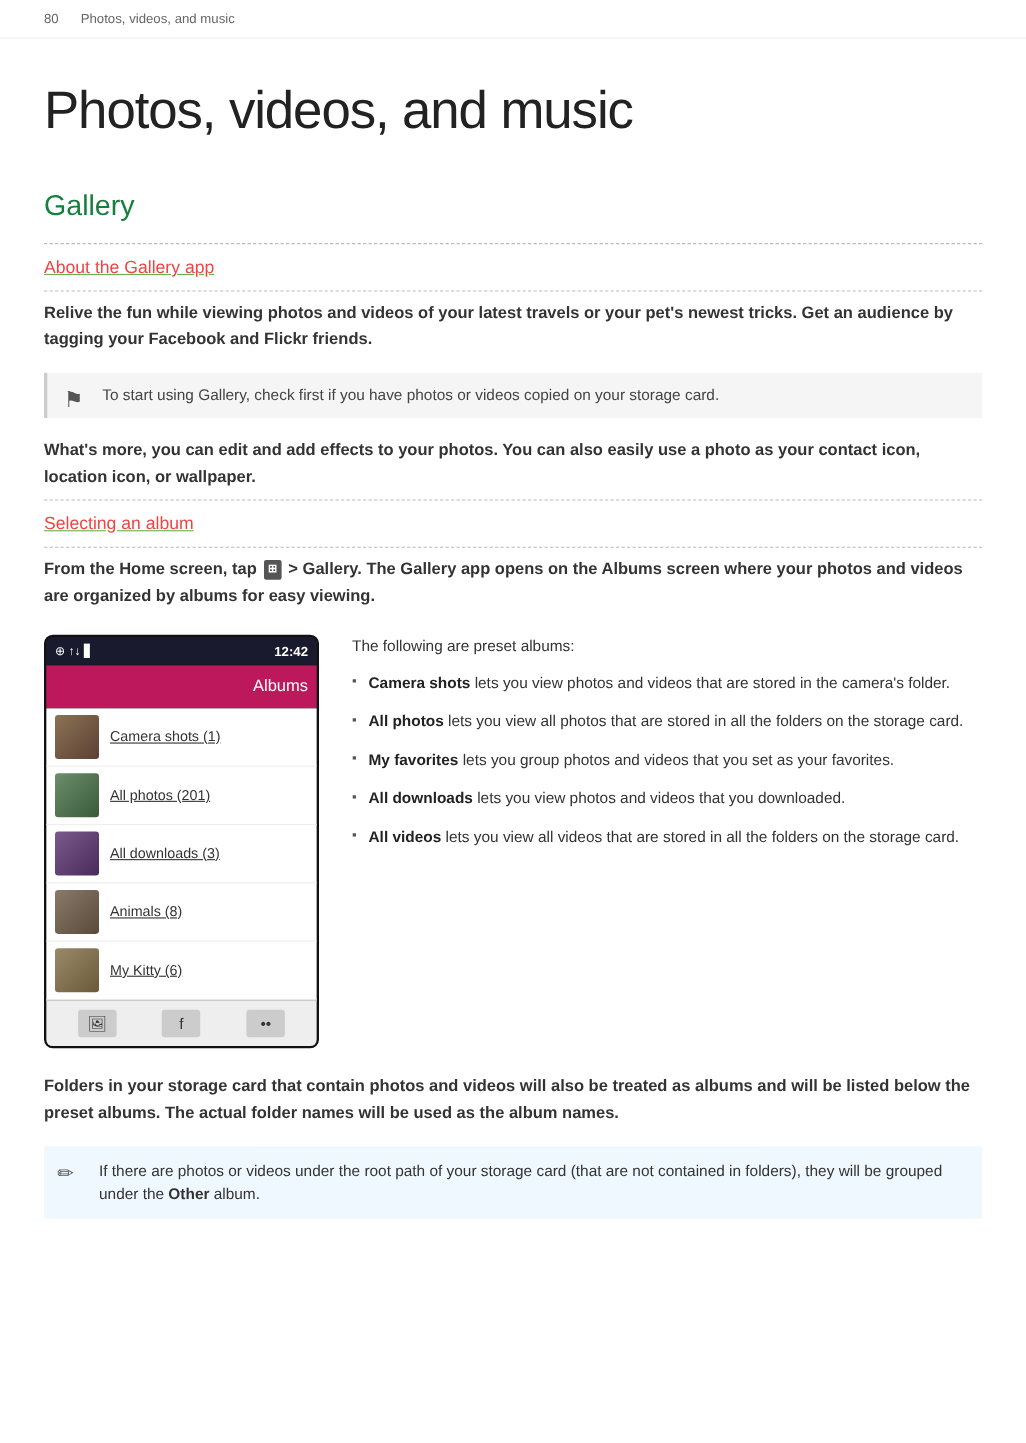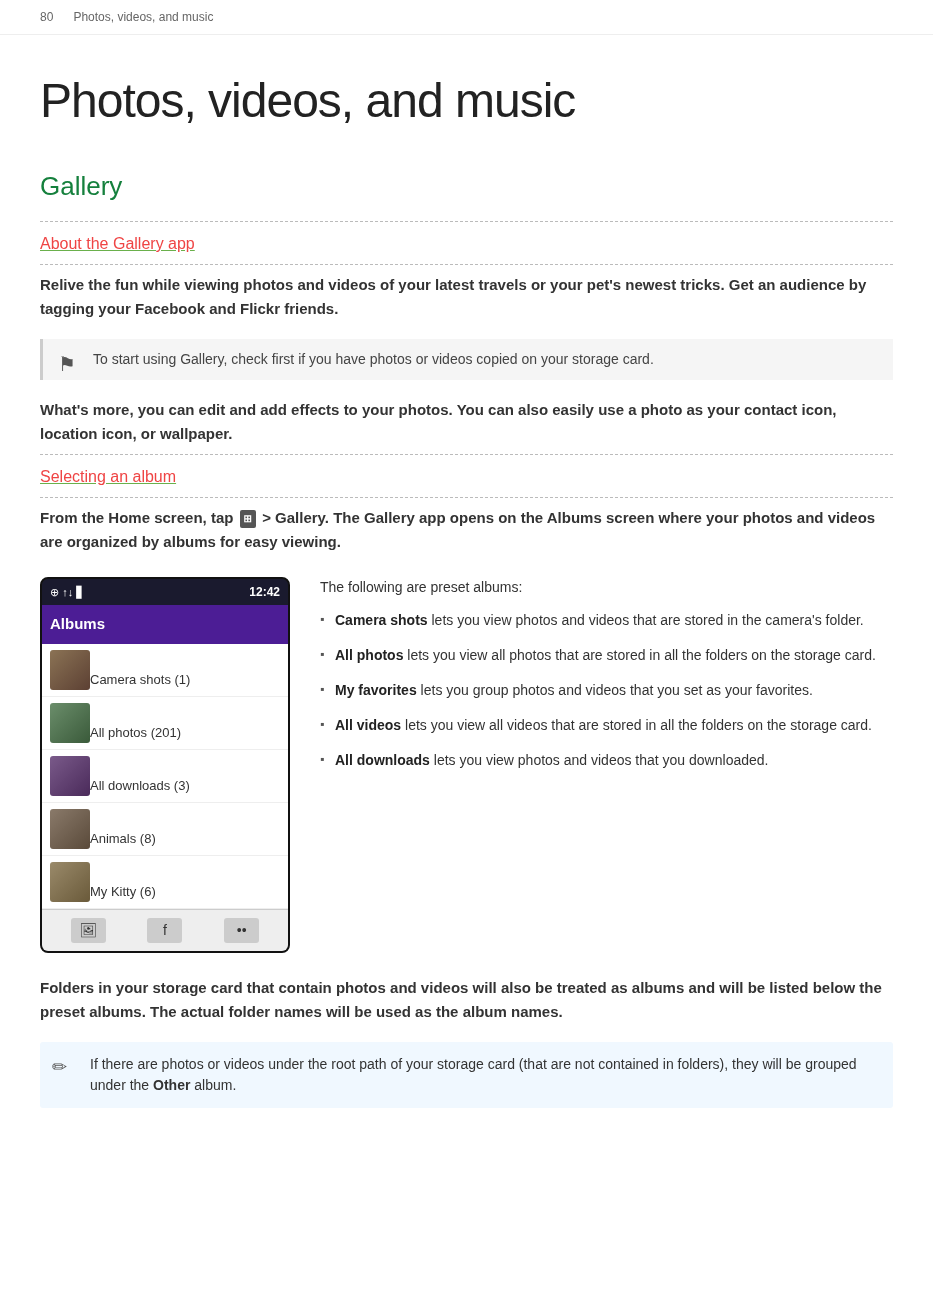--- a/index.html
+++ b/index.html
@@ -93,35 +93,37 @@
     .phone-status-left {
       display: flex;
       gap: 4px;
       align-items: center;
     }
     .phone-status-right {
       font-weight: bold;
       font-size: 12px;
     }
     .phone-header {
-      background: #4c1d95;
+      background: #be185d;
       color: #fff;
-      text-align: left;
+      text-align: right;
       padding: 8px;
       font-size: 15px;
-      font-weight: bold;
+      font-weight: normal;
     }
     .album-list {
       background: #fff;
     }
     .album-item {
       display: flex;
-      align-items: flex-end;
+      align-items: center;
       padding: 6px 8px;
       border-bottom: 1px solid #eee;
+      gap: 10px;
+      text-decoration: underline;
     }
     .album-thumb {
       width: 40px;
       height: 40px;
       border-radius: 3px;
       flex-shrink: 0;
     }
     .album-thumb.camera { background: linear-gradient(135deg, #8B7355, #5C4033); }
     .album-thumb.favorites { background: linear-gradient(135deg, #D4A017, #8B6914); }
     .album-thumb.allphotos { background: linear-gradient(135deg, #6B8E6B, #3A5A3A); }
@@ -285,24 +287,24 @@
     <div class="bullet-item">
       <strong>Camera shots</strong> lets you view photos and videos that are stored in the camera's folder.
     </div>
     <div class="bullet-item">
       <strong>All photos</strong> lets you view all photos that are stored in all the folders on the storage card.
     </div>
     <div class="bullet-item">
       <strong>My favorites</strong> lets you group photos and videos that you set as your favorites.
     </div>
     <div class="bullet-item">
+      <strong>All downloads</strong> lets you view photos and videos that you downloaded.
+    </div>
+    <div class="bullet-item">
       <strong>All videos</strong> lets you view all videos that are stored in all the folders on the storage card.
-    </div>
-    <div class="bullet-item">
-      <strong>All downloads</strong> lets you view photos and videos that you downloaded.
     </div>
   </div>
 </div>
 
 <p class="body-text">Folders in your storage card that contain photos and videos will also be treated as albums and will be listed below the preset albums. The actual folder names will be used as the album names.</p>
 
 <div class="bottom-note">
   <span class="pencil-icon">✏</span>
   <span>If there are photos or videos under the root path of your storage card (that are not contained in folders), they will be grouped under the <strong>Other</strong> album.</span>
 </div>

